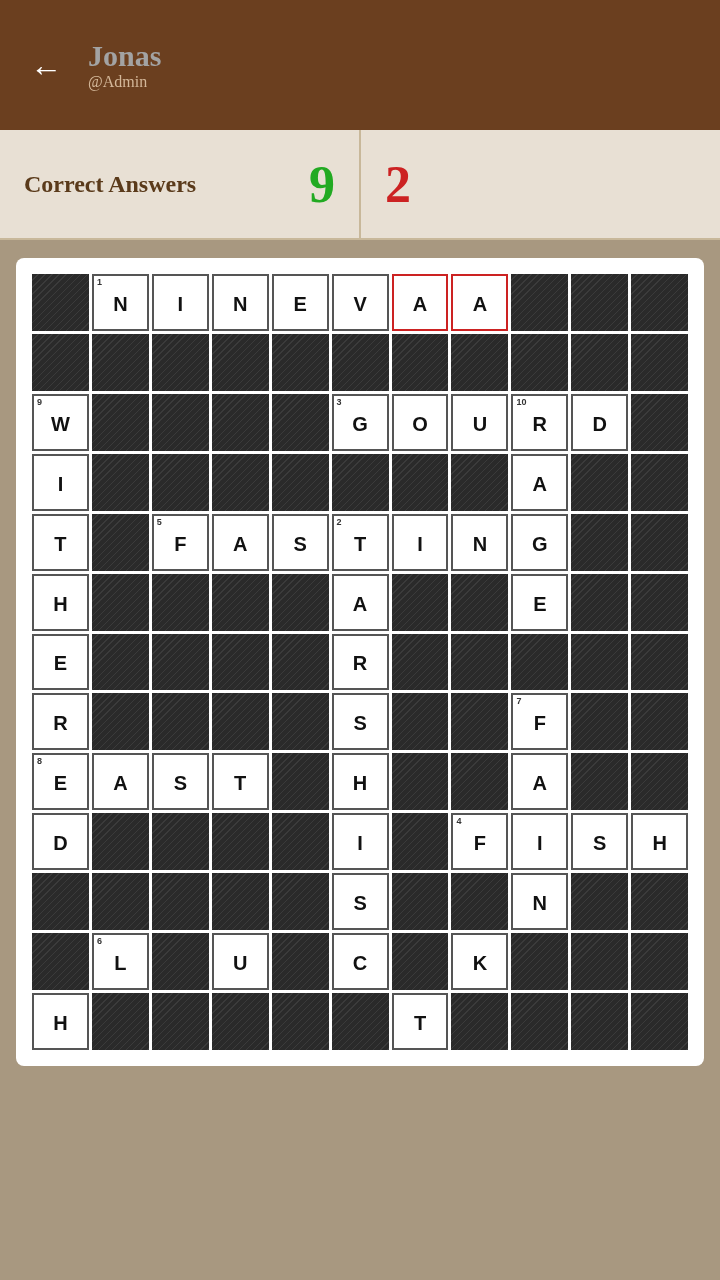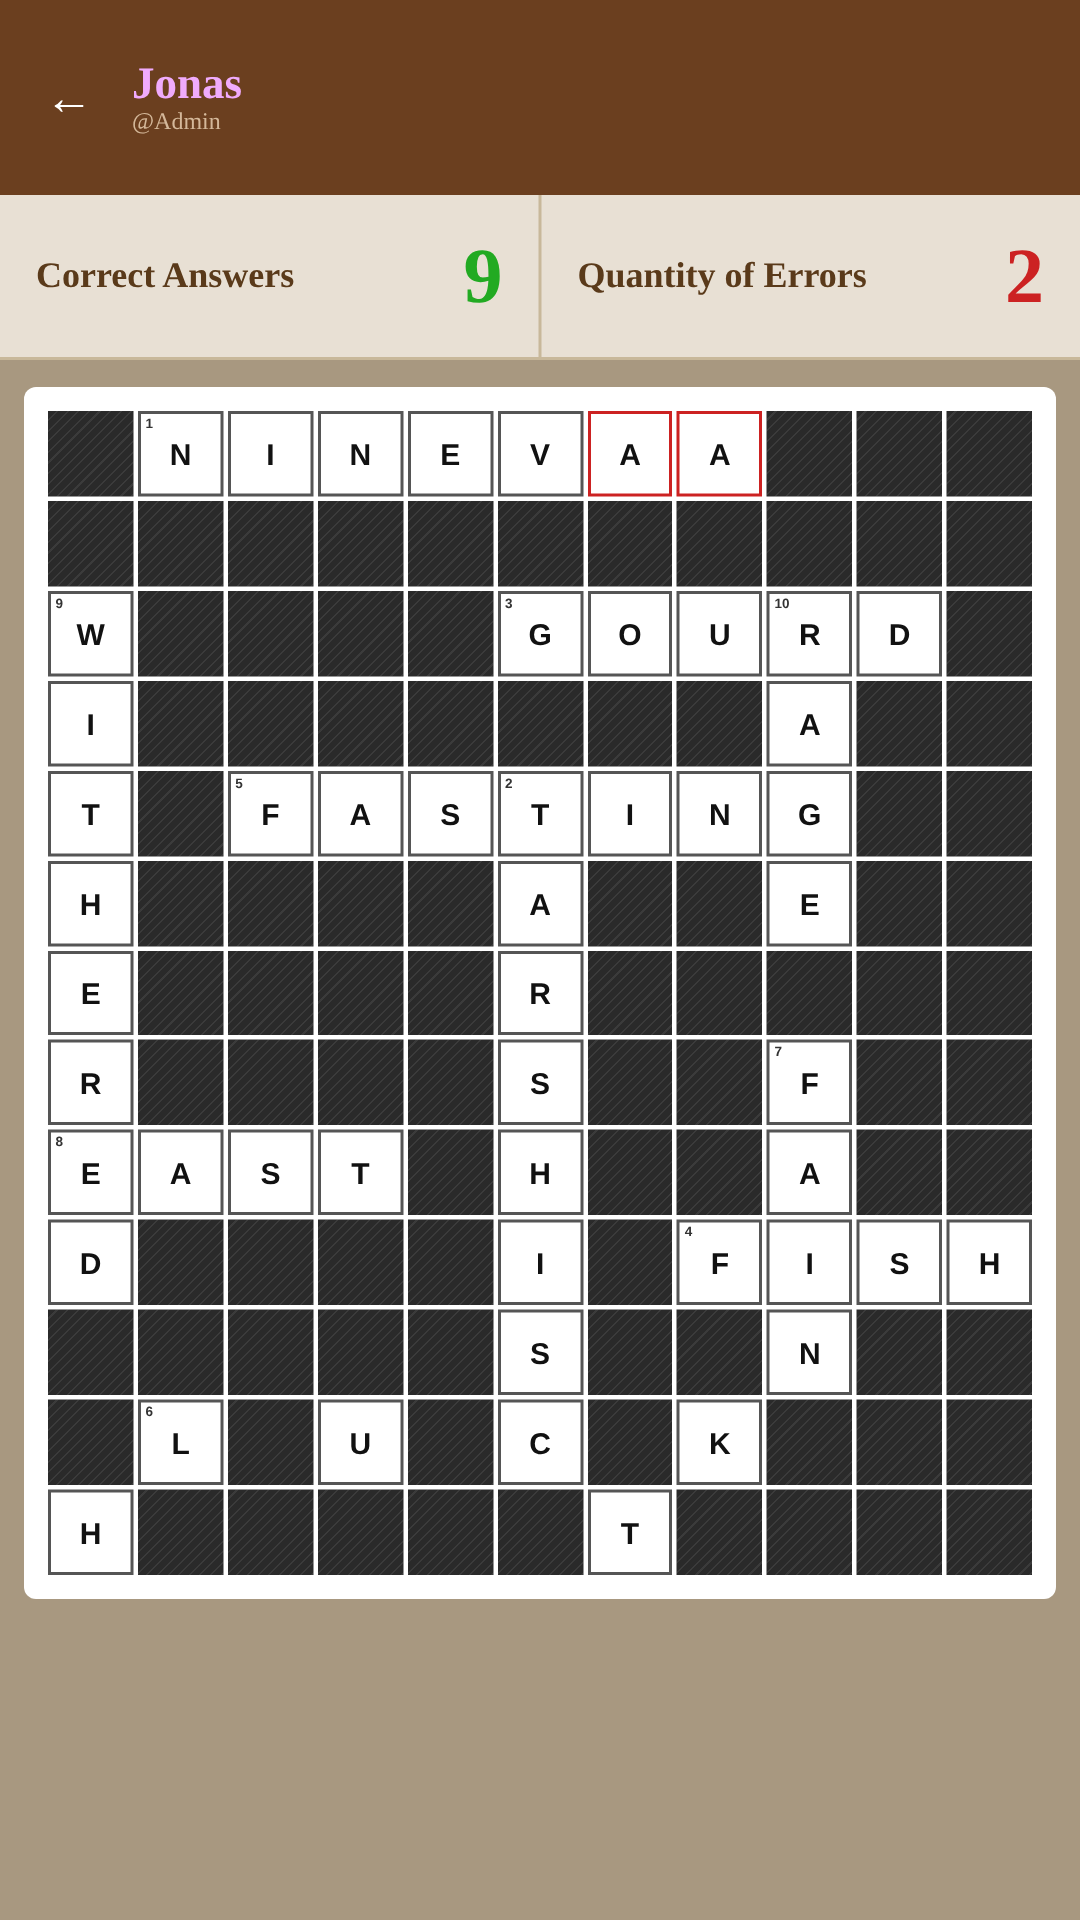--- a/index.html
+++ b/index.html
@@ -30,21 +30,21 @@
       height: 44px;
       display: flex;
       align-items: center;
       justify-content: center;
     }
     #user-info {
       display: flex;
       flex-direction: column;
     }
     #username {
-      color: #f0abfc;
+      color: #a3a3a3;
       font-size: 30px;
       font-weight: bold;
     }
     #handle {
       color: #d4b89a;
       font-size: 16px;
     }
 
     
     #stats-bar {
@@ -160,21 +160,20 @@
     <span id="handle">@Admin</span>
   </div>
 </div>
 
 <div id="stats-bar">
   <div class="stat-box">
     <span class="stat-label">Correct Answers</span>
     <span class="stat-value-green">9</span>
   </div>
   <div class="stat-box">
-    <span class="stat-label">Quantity of Errors</span>
     <span class="stat-value-red">2</span>
   </div>
 </div>
 
 <div id="crossword-container">
   <div id="grid" style="grid-template-rows: repeat(12, 1fr); height: auto;">
       <div class="cell cell-dark"></div>
       <div class="cell cell-light">
         <span class="cell-num">1</span>
         <span class="cell-letter">N</span>

